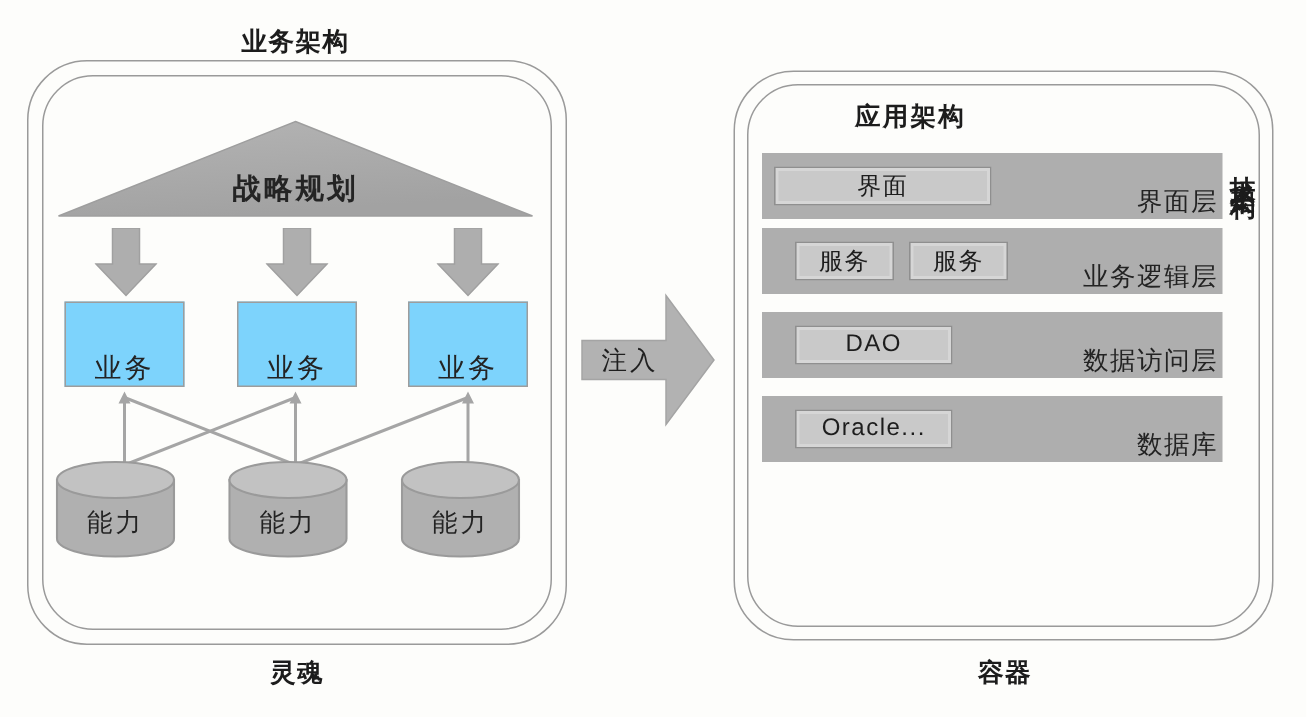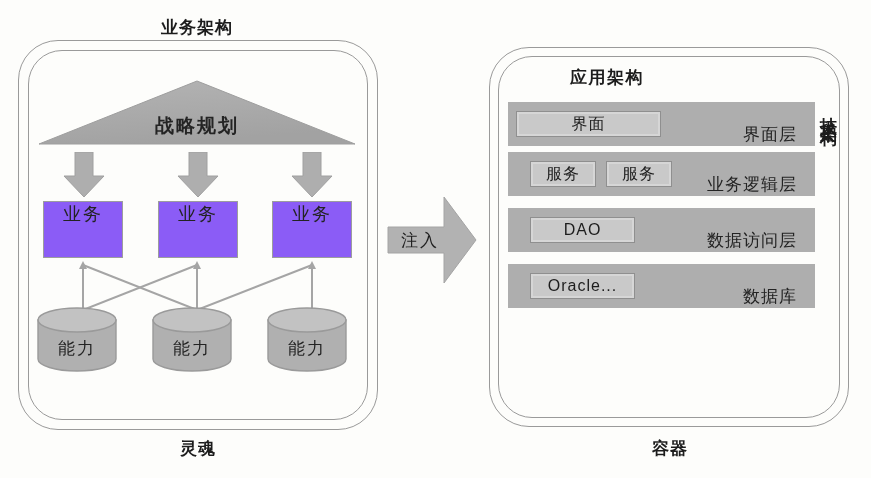--- a/index.html
+++ b/index.html
@@ -63,25 +63,25 @@
     text-align: center;
     font-size: 19px;
     font-weight: bold;
     color: #242424;
     letter-spacing: 2px;
     white-space: nowrap;
   }
 
   .biz-box {
     position: absolute;
-    background: #8b5cf6;
+    background: #7dd3fc;
     border: 1px solid #9d9d9d;
     box-sizing: border-box;
     display: flex;
-    align-items: flex-start;
+    align-items: flex-end;
     justify-content: center;
     font-size: 18px;
     color: #232323;
     letter-spacing: 2px;
   }
 
   .cyl {
     position: absolute;
   }
   .cyl-label {
@@ -132,21 +132,21 @@
     align-items: center;
     justify-content: center;
     font-size: 16px;
     color: #1d1d1d;
     letter-spacing: 1px;
     height: 26px;
     flex: none;
   }
   .layer-name {
     position: absolute;
-    right: 18px;
+    right: 3px;
     font-size: 17px;
     color: #232323;
     letter-spacing: 1px;
     white-space: nowrap;
     margin-top: 20px;
   }
 
   .tech-vertical {
     position: absolute;
     writing-mode: vertical-rl;

